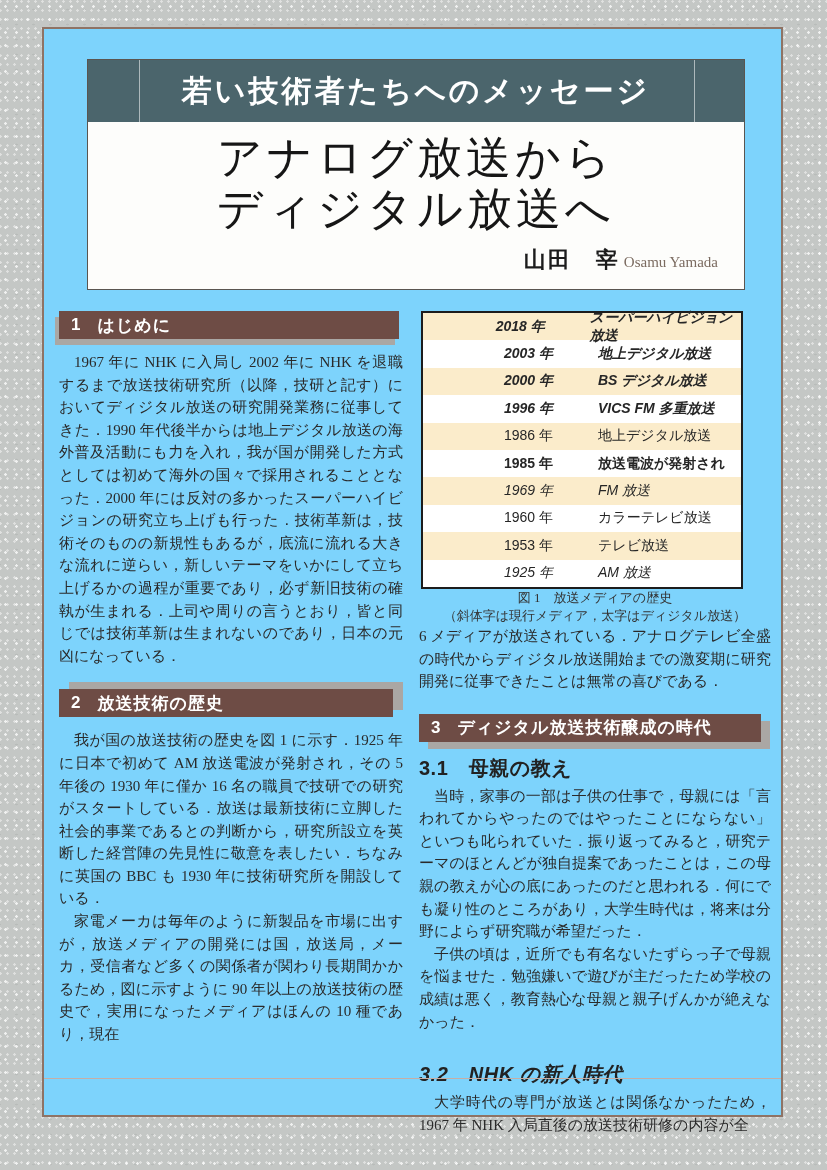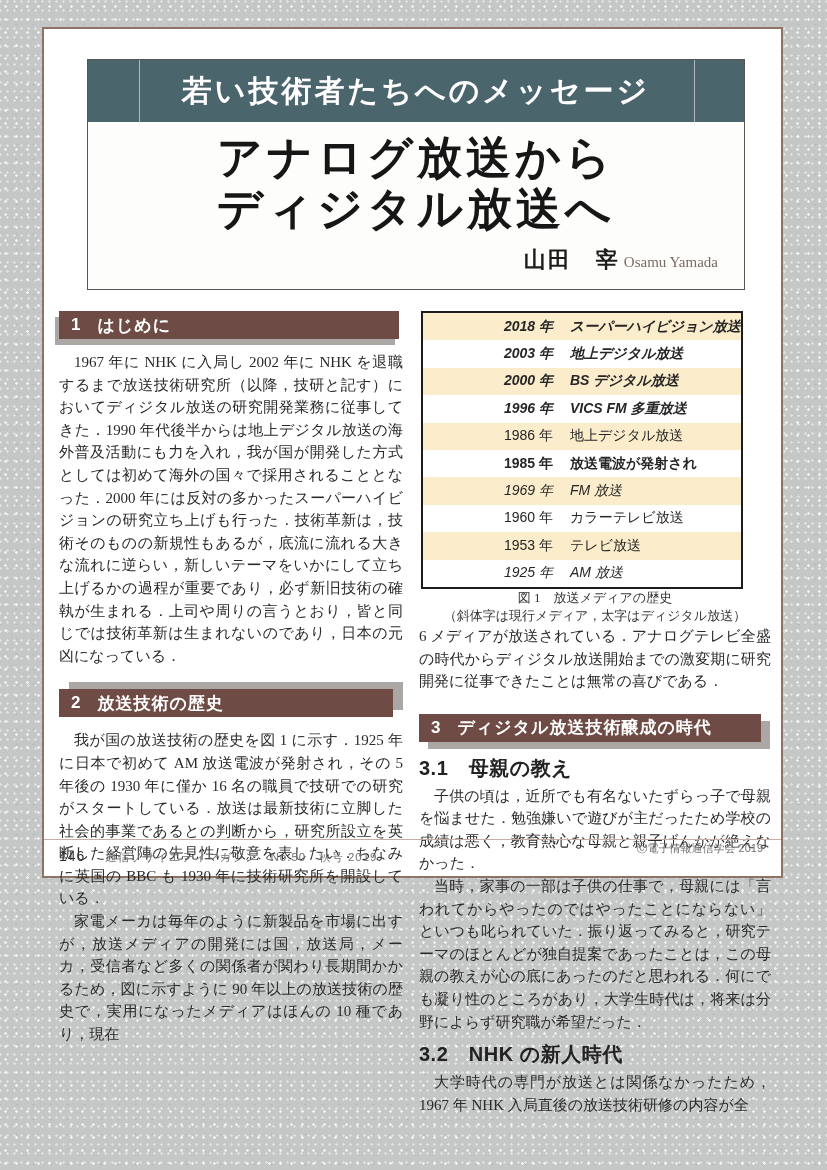--- a/index.html
+++ b/index.html
@@ -9,22 +9,22 @@
     background-image:
       radial-gradient(rgba(255,255,255,.75) 1px, transparent 1.4px),
       radial-gradient(rgba(255,255,255,.45) 1px, transparent 1.3px),
       radial-gradient(rgba(150,155,152,.25) 1px, transparent 1.2px);
     background-size:11px 13px, 7px 9px, 17px 15px;
     background-position:0 0, 4px 6px, 8px 2px;
     font-family:"Liberation Serif","DejaVu Serif",serif;
     position:relative;overflow:hidden;
   }
   .page{
-    position:absolute;left:42px;top:27px;width:741px;height:851px;
-    background:#ffffff;
+    position:absolute;left:42px;top:27px;width:741px;height:1090px;
+    background:#7dd3fc;
     border:2px solid #8e7365;
     box-sizing:border-box;
   }
   
   .title-box{
     position:absolute;left:43px;top:30px;width:658px;height:231px;
     background:#fdfdfb;border:1px solid #5a5550;box-sizing:border-box;
   }
   .banner{
     position:relative;height:62px;background:#4b656c;
@@ -32,21 +32,21 @@
   }
   .banner-rule{position:absolute;top:0;bottom:0;width:1px;background:rgba(255,255,255,.55);}
   .banner-rule.l{left:51px;} .banner-rule.r{right:49px;}
   .banner-text{
     color:#fff;font-size:30px;letter-spacing:3px;
     font-family:"Liberation Serif","DejaVu Serif",serif;font-weight:bold;
   }
   .main-title{
     margin-top:10px;text-align:center;
     font-family:"Liberation Sans","DejaVu Sans",sans-serif;
-    font-weight:bold;color:#161616;font-size:45px;line-height:51px;letter-spacing:4px;
+    font-weight:normal;color:#161616;font-size:45px;line-height:51px;letter-spacing:4px;
   }
   .author-line{
     position:absolute;right:26px;bottom:14px;display:flex;align-items:baseline;gap:4px;
   }
   .author-ja{font-family:"Liberation Sans","DejaVu Sans",sans-serif;font-weight:bold;
     font-size:22px;color:#1c1c1c;letter-spacing:2px;}
   .author-en{font-size:15px;color:#7b6b60;}
   
   .columns{position:absolute;left:15px;top:282px;width:712px;display:flex;gap:16px;}
   .col-left{width:344px;}
@@ -66,34 +66,34 @@
   }
   p.body.first{margin-top:12px;}
   p.body.cont{text-indent:0;}
   
   .media-table{
     border:2px solid #1c1c1c;background:#fff;box-sizing:border-box;
     width:322px;margin-left:2px;
   }
   .media-row{
     height:27.4px;display:flex;align-items:center;
-    font-family:"Liberation Sans","DejaVu Sans",sans-serif;font-size:14px;color:#262626;
+    font-family:"Liberation Sans","DejaVu Sans",sans-serif;font-size:14px;color:#262626;gap:28px;
   }
   .media-row.stripe{background:#fbeccb;}
   .media-row.b{font-weight:bold;}
   .media-row.i{font-style:italic;}
   .media-row .yr{width:72px;margin-left:58px;text-align:right;}
   .media-row .nm{margin-left:17px;}
   .fig-caption{text-align:center;font-size:13px;color:#333;line-height:18px;}
   .right-para{margin-top:22px;}
   .sub-head{
     font-family:"Liberation Sans","DejaVu Sans",sans-serif;font-weight:bold;
     font-size:20px;color:#222;margin-top:13px;margin-bottom:3px;letter-spacing:.5px;
   }
-  .sub-head.sp{margin-top:8px;}
+  .sub-head.sp{margin-top:28px;font-style:italic;}
   
   .footer-rule{position:absolute;left:0;right:0;bottom:36px;height:1px;background:#c7aea4;}
   .footer-row{
     position:absolute;left:15px;right:16px;bottom:11px;
     display:flex;justify-content:space-between;align-items:baseline;
     font-family:"Liberation Sans","DejaVu Sans",sans-serif;
   }
   .footer-left{display:flex;align-items:baseline;gap:20px;}
   .page-num{font-size:14px;color:#2f2f2f;letter-spacing:1px;}
   .mag-name{font-size:11.5px;color:#6f6f6f;letter-spacing:1px;}
@@ -184,28 +184,21 @@
         <div>図 1　放送メディアの歴史</div>
         <div>（斜体字は現行メディア，太字はディジタル放送）</div>
       </div>
       <p class="body cont right-para">6 メディアが放送されている．アナログテレビ全盛の時代からディジタル放送開始までの激変期に研究開発に従事できたことは無常の喜びである．</p>
 
       <div class="sec-head sh3">
         <span class="num">3</span>
         <span>ディジタル放送技術醸成の時代</span>
       </div>
       <div class="sub-head">3.1　母親の教え</div>
+      <p class="body">当時，家事の一部は子供の仕事で，母親には「言われてからやったのではやったことにならない」といつも叱られていた．振り返ってみると，研究テーマのほとんどが独自提案であったことは，この母親の教えが心の底にあったのだと思われる．何にでも凝り性のところがあり，大学生時代は，将来は分野によらず研究職が希望だった．</p>
       <p class="body">子供の頃は，近所でも有名ないたずらっ子で母親を悩ませた．勉強嫌いで遊びが主だったため学校の成績は悪く，教育熱心な母親と親子げんかが絶えなかった．</p>
-      <p class="body">当時，家事の一部は子供の仕事で，母親には「言われてからやったのではやったことにならない」といつも叱られていた．振り返ってみると，研究テーマのほとんどが独自提案であったことは，この母親の教えが心の底にあったのだと思われる．何にでも凝り性のところがあり，大学生時代は，将来は分野によらず研究職が希望だった．</p>
       <div class="sub-head sp">3.2　NHK の新人時代</div>
       <p class="body">大学時代の専門が放送とは関係なかったため，1967 年 NHK 入局直後の放送技術研修の内容が全</p>
     </div>
   </div>
 
   <div class="footer-rule"></div>
-  <div class="footer-row">
-    <div class="footer-left">
-      <span class="page-num">146</span>
-      <span class="mag-name">通信ソサイエティマガジン　No.50　秋号 2019</span>
-    </div>
-    <span class="copyright">ⓒ電子情報通信学会 2019</span>
-  </div>
 </div>
 
 </body></html>

